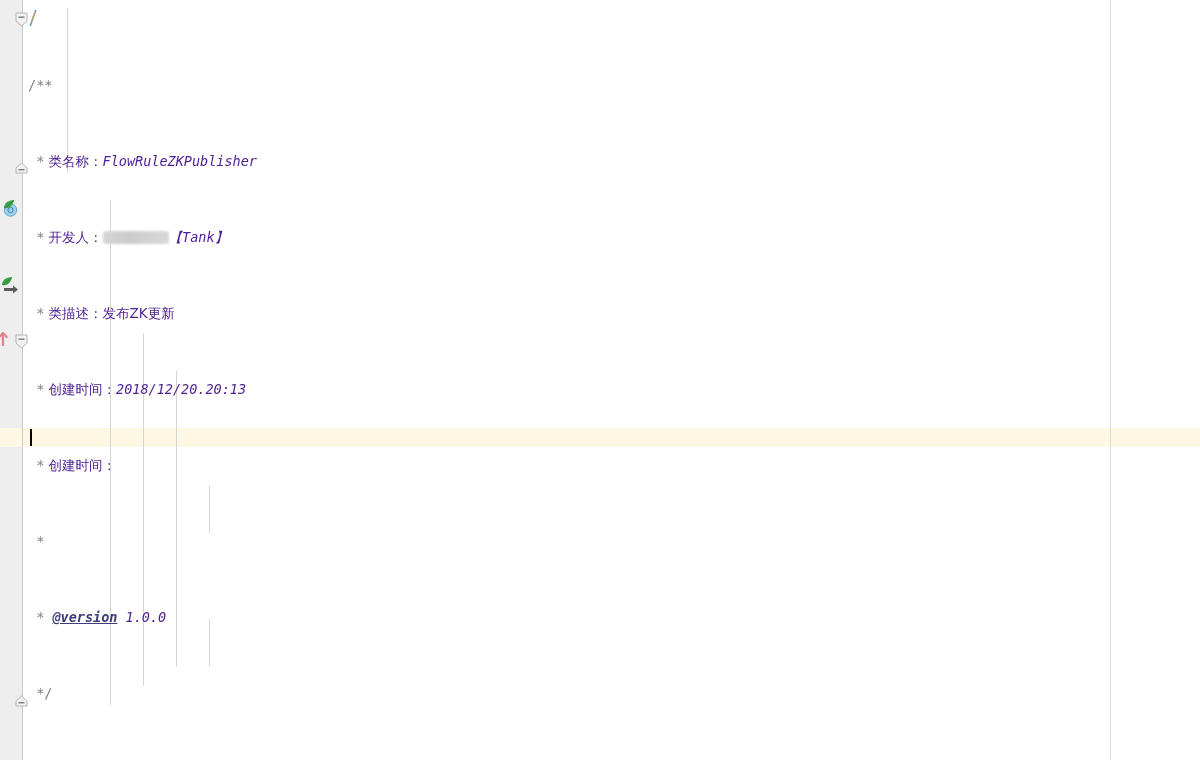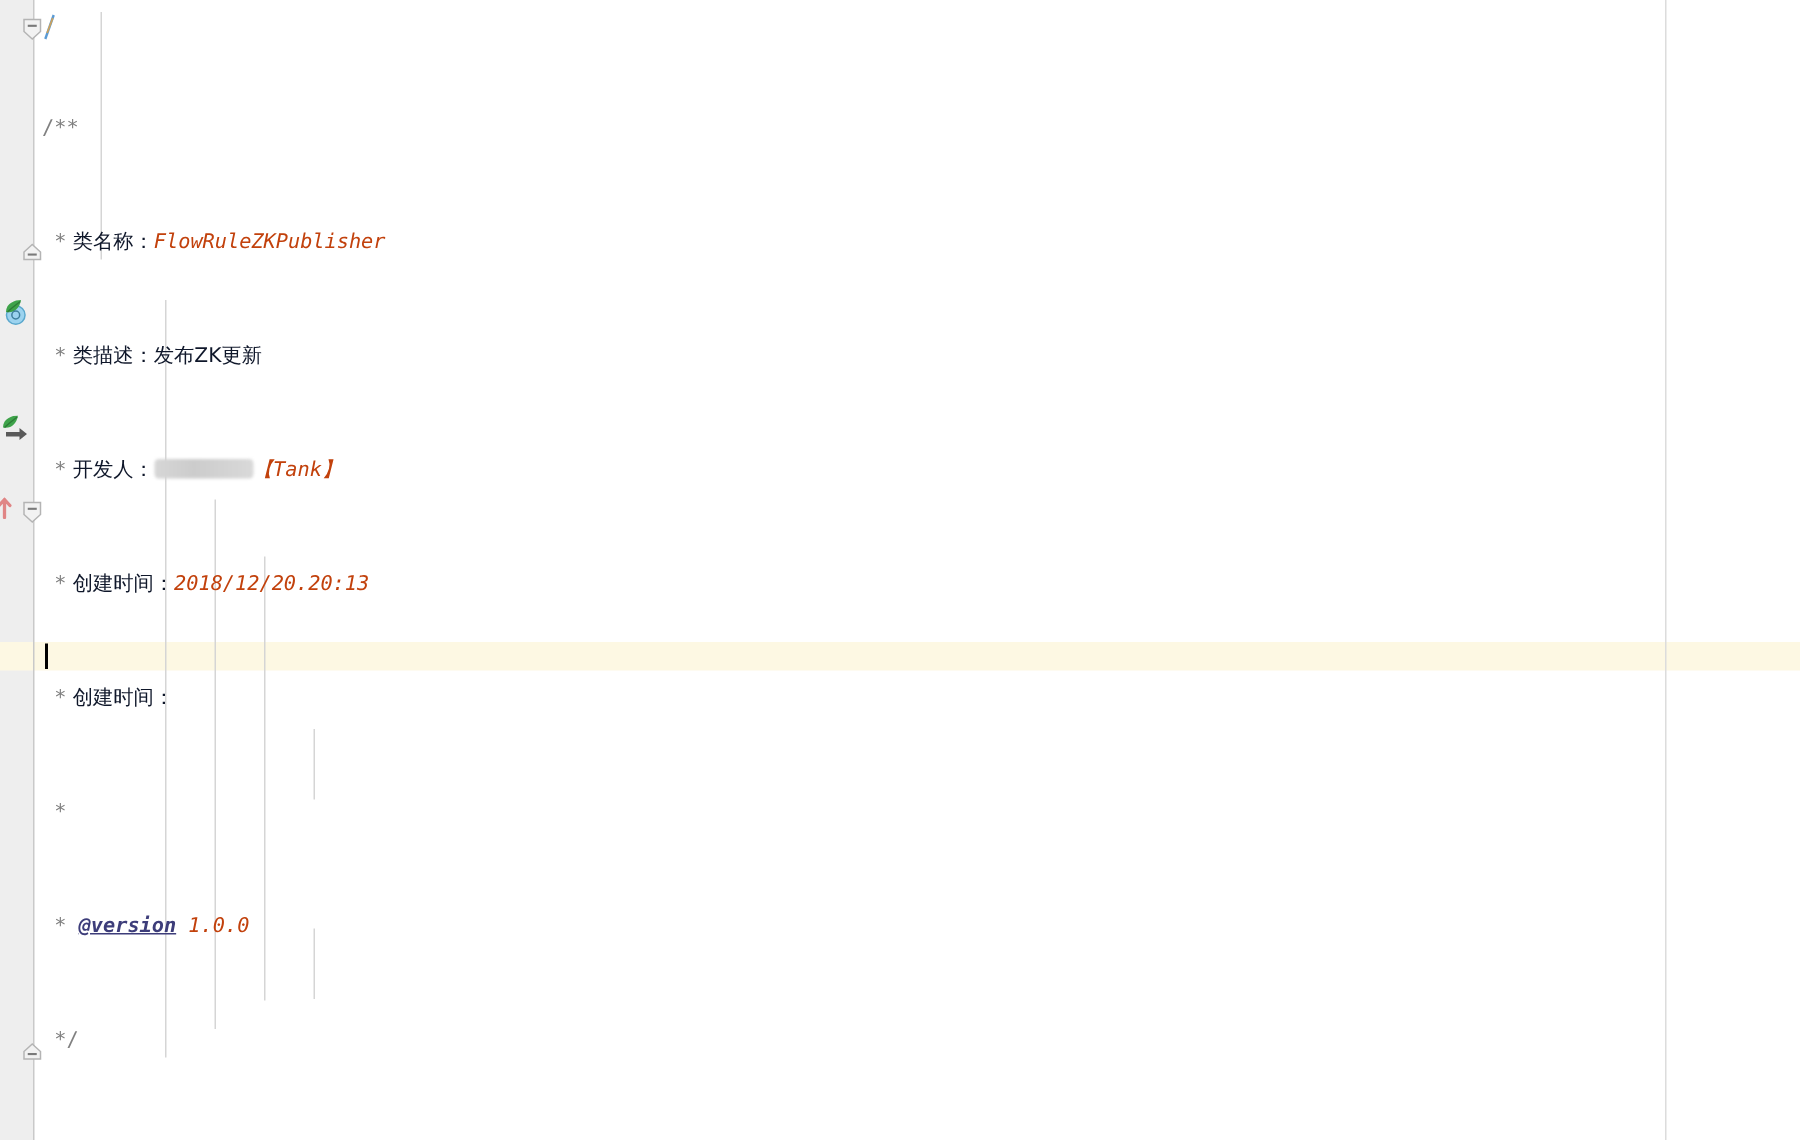--- a/index.html
+++ b/index.html
@@ -77,23 +77,23 @@
     line-height: 19px;
     white-space: pre;
     color: #000000;
   }
   .ln {
     height: 19px;
     padding-left: 28px;
     white-space: pre;
   }
   .cmt     { color: #808080; }
-  .cmtt    { color: #c2410c; font-style: italic; }
+  .cmtt    { color: #4c1d95; font-style: italic; }
   .doctag  { color: #3d3d7a; font-weight: bold; font-style: italic; text-decoration: underline; text-align: right; }
-  .cjk     { font-family: "DejaVu Sans", "Liberation Sans", sans-serif; color: #0f172a; }
+  .cjk     { font-family: "DejaVu Sans", "Liberation Sans", sans-serif; color: #4c1d95; }
 
   
   .redact {
     display: inline-block;
     width: 66px;
     height: 13px;
     background: linear-gradient(90deg,#d6d6d6,#cccccc 40%,#d9d9d9);
     border-radius: 3px;
     vertical-align: -2px;
     filter: blur(1.2px);
@@ -200,24 +200,24 @@
     </svg>
   </div>
 
   <div id="code">
 
     
     <div class="ln"><span class="cmt">/**</span></div>
 
     <div class="ln"><span class="cmt"> *</span><span class="cjk"> 类名称：</span><span class="cmtt">FlowRuleZKPublisher</span></div>
 
+    <div class="ln"><span class="cmt"> *</span><span class="cjk"> 开发人：</span><span class="redact"></span><span class="cmtt">【Tank】</span></div>
+
     <div class="ln"><span class="cmt"> *</span><span class="cjk"> 类描述：</span><span class="cjk">发布ZK更新</span></div>
 
-    <div class="ln"><span class="cmt"> *</span><span class="cjk"> 开发人：</span><span class="redact"></span><span class="cmtt">【Tank】</span></div>
-
     <div class="ln"><span class="cmt"> *</span><span class="cjk"> 创建时间：</span><span class="cmtt">2018/12/20.20:13</span></div>
 
     <div class="ln"><span class="cmt"> *</span><span class="cjk"> 创建时间：</span></div>
 
     <div class="ln"><span class="cmt"> *</span></div>
 
     <div class="ln"><span class="cmt"> *</span><span class="cmt"> </span><span class="doctag">@version</span><span class="cmtt"> </span><span class="cmtt">1.0.0</span></div>
 
     <div class="ln"><span class="cmt"> */</span></div>
 

